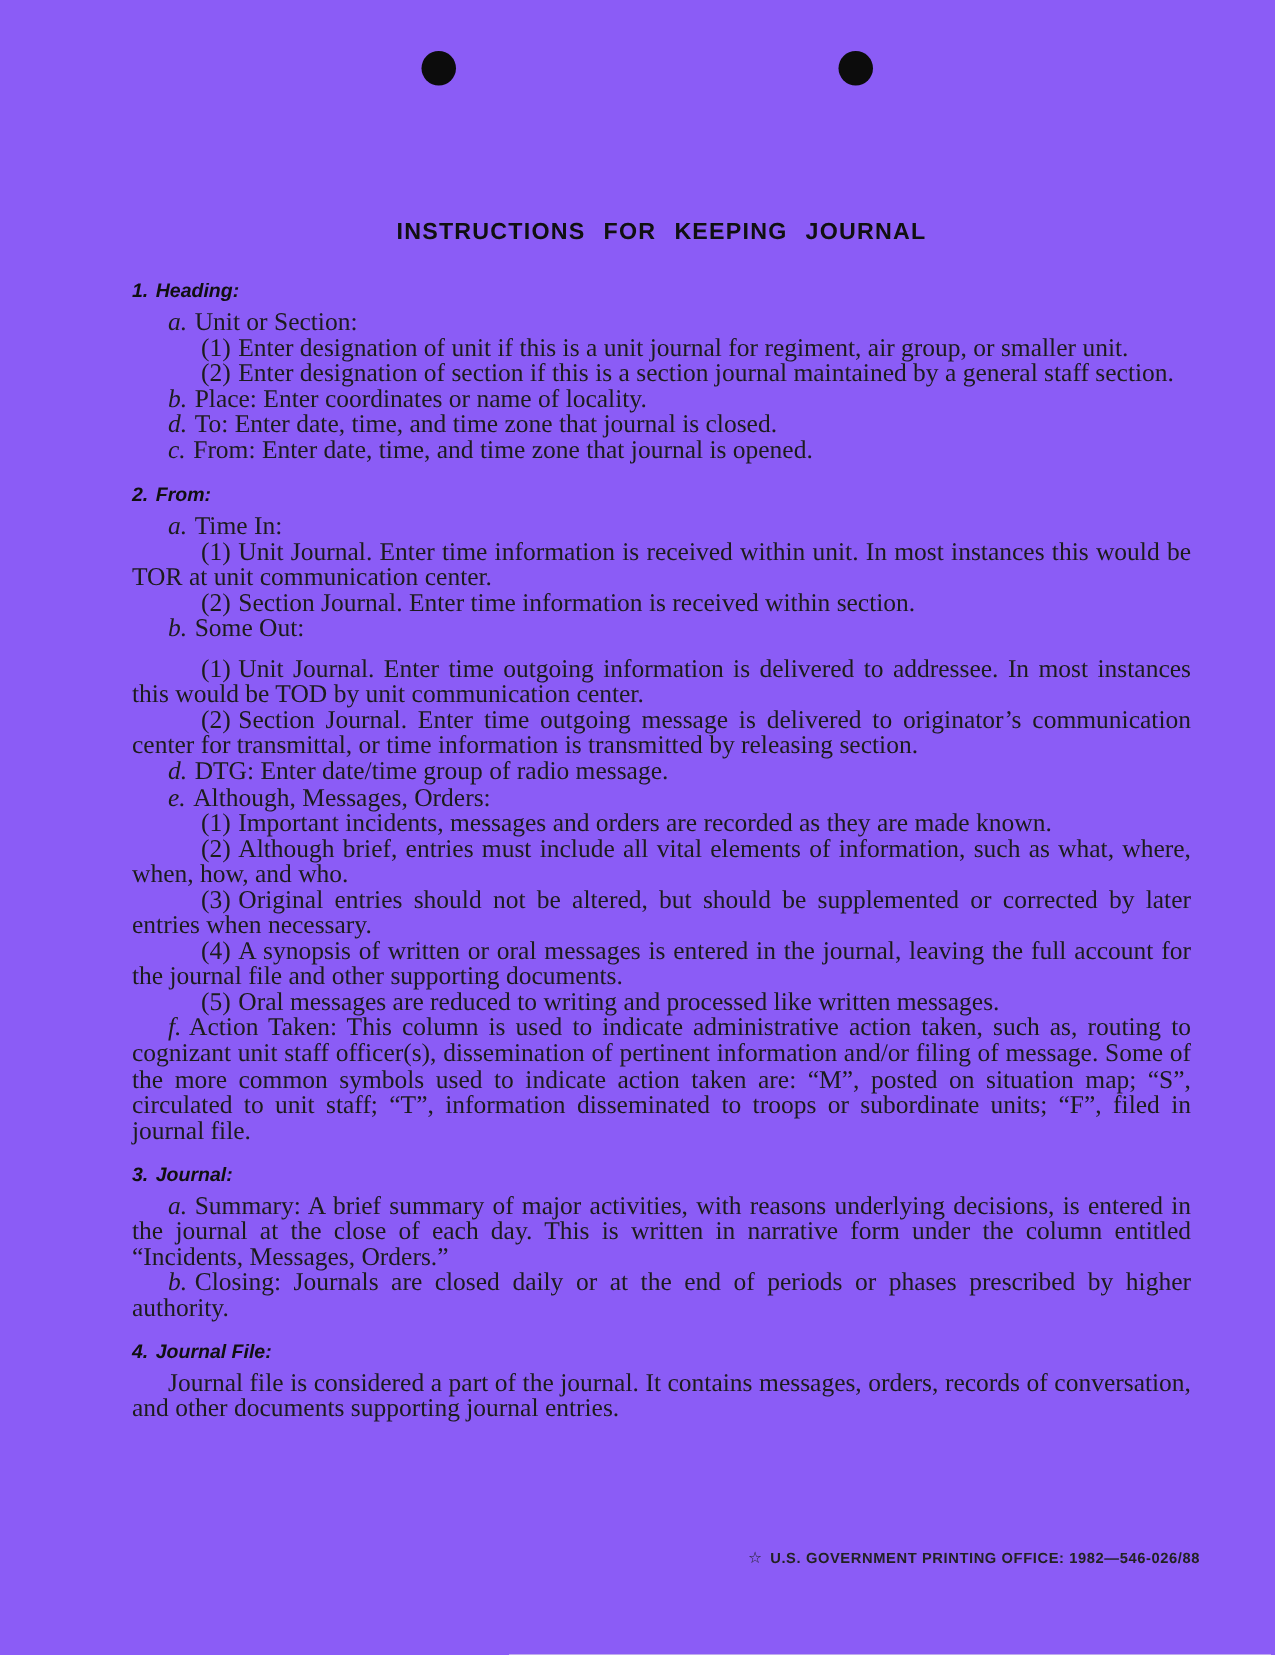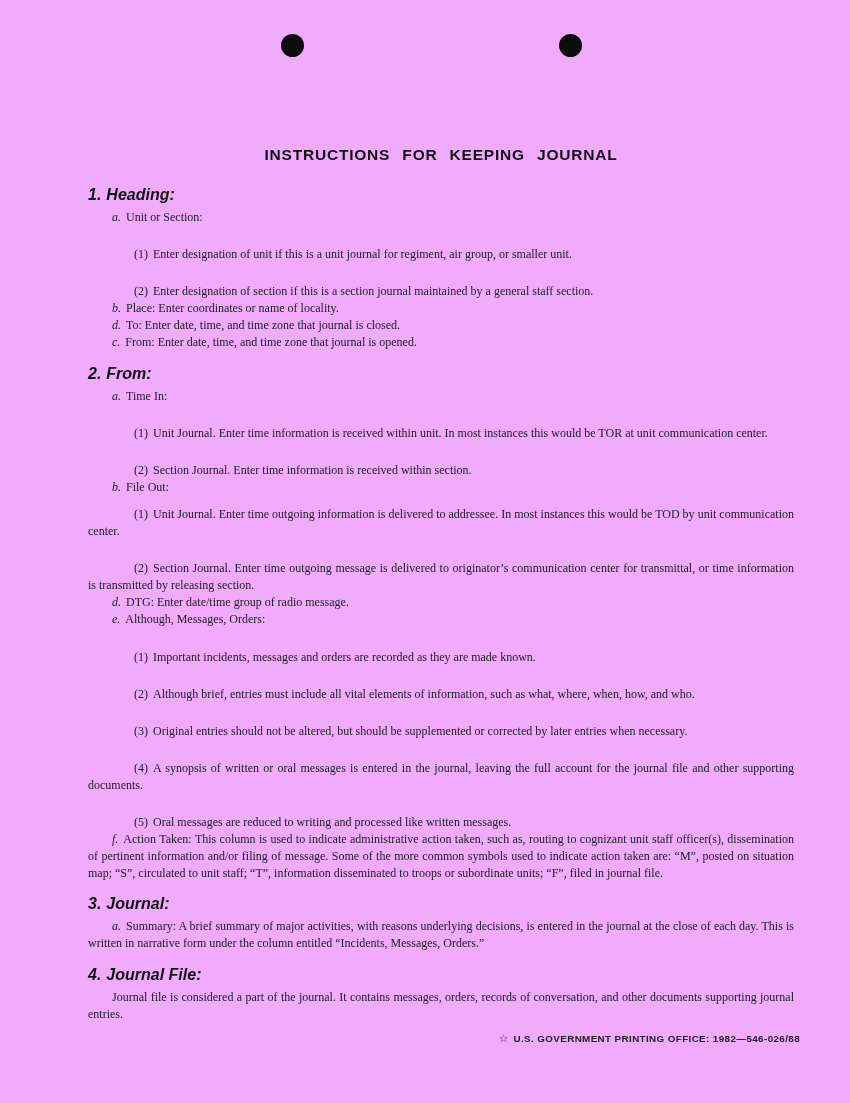--- a/index.html
+++ b/index.html
@@ -4,21 +4,21 @@
 <style>
   * { margin: 0; padding: 0; box-sizing: border-box; }
   html, body { background: #e9e9e6; }
   body {
     width: 850px; height: 1103px;
     font-family: "Liberation Serif", serif;
   }
   .page {
     position: relative;
     width: 850px; height: 1103px;
-    background: #f0abfc;
+    background: #8b5cf6;
     overflow: hidden;
     color: #1d1d1d;
   }
   .punch-hole {
     position: absolute;
     top: 34px;
     width: 23px; height: 23px;
     border-radius: 50%;
     background: #0c0c0c;
   }
@@ -39,33 +39,33 @@
     text-align: center;
     color: #101010;
     margin-bottom: 22px;
   }
   .doc-section { margin-top: 11px; }
   .doc-section:first-of-type { margin-top: 0; }
   .sec-head {
     font-family: "Liberation Sans", sans-serif;
     font-style: italic;
     font-weight: 700;
-    font-size: 16px;
+    font-size: 13px;
     color: #101010;
     margin: 13px 0 5px 0;
   }
   .sec-num { padding-right: 5px; }
   .para {
-    font-size: 12px;
+    font-size: 17px;
     line-height: 17.1px;
     text-align: justify;
     color: #1c1c1c;
   }
   .ind1 { text-indent: 24px; }
-  .ind2 { text-indent: 46px; margin-top: 20px; }
+  .ind2 { text-indent: 46px; }
   .gap-before { margin-top: 10px; }
   .lead { padding-right: 5px; }
   .lead-italic { font-style: italic; }
 
   .footer {
     position: absolute;
     top: 1032px;
     right: 50px;
     font-family: "Liberation Sans", sans-serif;
     font-size: 9.8px;
@@ -93,35 +93,36 @@
           <p class="para ind2"><span class="lead">(2)</span><span>Enter designation of section if this is a section journal maintained by a general staff section.</span></p>
           <p class="para ind1"><span class="lead lead-italic">b.</span><span>Place: Enter coordinates or name of locality.</span></p>
           <p class="para ind1"><span class="lead lead-italic">d.</span><span>To: Enter date, time, and time zone that journal is closed.</span></p>
           <p class="para ind1"><span class="lead lead-italic">c.</span><span>From: Enter date, time, and time zone that journal is opened.</span></p>
         </section>
         <section class="doc-section">
           <h2 class="sec-head"><span class="sec-num">2.</span><span class="sec-title">From:</span></h2>
           <p class="para ind1"><span class="lead lead-italic">a.</span><span>Time In:</span></p>
           <p class="para ind2"><span class="lead">(1)</span><span>Unit Journal.  Enter time information is received within unit.  In most instances this would be TOR at unit communication center.</span></p>
           <p class="para ind2"><span class="lead">(2)</span><span>Section Journal.  Enter time information is received within section.</span></p>
-          <p class="para ind1"><span class="lead lead-italic">b.</span><span>File Out:</span></p>
+          <p class="para ind1"><span class="lead lead-italic">b.</span><span>Some Out:</span></p>
           <p class="para ind2 gap-before"><span class="lead">(1)</span><span>Unit Journal.  Enter time outgoing information is delivered to addressee.  In most instances this would be TOD by unit communication center.</span></p>
           <p class="para ind2"><span class="lead">(2)</span><span>Section Journal.  Enter time outgoing message is delivered to originator’s communication center for transmittal, or time information is transmitted by releasing section.</span></p>
           <p class="para ind1"><span class="lead lead-italic">d.</span><span>DTG: Enter date/time group of radio message.</span></p>
           <p class="para ind1"><span class="lead lead-italic">e.</span><span>Although, Messages, Orders:</span></p>
           <p class="para ind2"><span class="lead">(1)</span><span>Important incidents, messages and orders are recorded as they are made known.</span></p>
           <p class="para ind2"><span class="lead">(2)</span><span>Although brief, entries must include all vital elements of information, such as what, where, when, how, and who.</span></p>
           <p class="para ind2"><span class="lead">(3)</span><span>Original entries should not be altered, but should be supplemented or corrected by later entries when necessary.</span></p>
           <p class="para ind2"><span class="lead">(4)</span><span>A synopsis of written or oral messages is entered in the journal, leaving the full account for the journal file and other supporting documents.</span></p>
           <p class="para ind2"><span class="lead">(5)</span><span>Oral messages are reduced to writing and processed like written messages.</span></p>
           <p class="para ind1"><span class="lead lead-italic">f.</span><span>Action Taken: This column is used to indicate administrative action taken, such as, routing to cognizant unit staff officer(s), dissemination of pertinent information and/or filing of message.  Some of the more common symbols used to indicate action taken are: “M”, posted on situation map; “S”, circulated to unit staff; “T”, information disseminated to troops or subordinate units; “F”, filed in journal file.</span></p>
         </section>
         <section class="doc-section">
           <h2 class="sec-head"><span class="sec-num">3.</span><span class="sec-title">Journal:</span></h2>
           <p class="para ind1"><span class="lead lead-italic">a.</span><span>Summary: A brief summary of major activities, with reasons underlying decisions, is entered in the journal at the close of each day.  This is written in narrative form under the column entitled “Incidents, Messages, Orders.”</span></p>
+          <p class="para ind1"><span class="lead lead-italic">b.</span><span>Closing: Journals are closed daily or at the end of periods or phases prescribed by higher authority.</span></p>
         </section>
         <section class="doc-section">
           <h2 class="sec-head"><span class="sec-num">4.</span><span class="sec-title">Journal File:</span></h2>
           <p class="para ind1"><span>Journal file is considered a part of the journal.  It contains messages, orders, records of conversation, and other documents supporting journal entries.</span></p>
         </section>
       </div>
   </div>
 
   <div class="footer">
     <span class="star">☆</span><span>U.S. GOVERNMENT PRINTING OFFICE: 1982—546-026/88</span>

